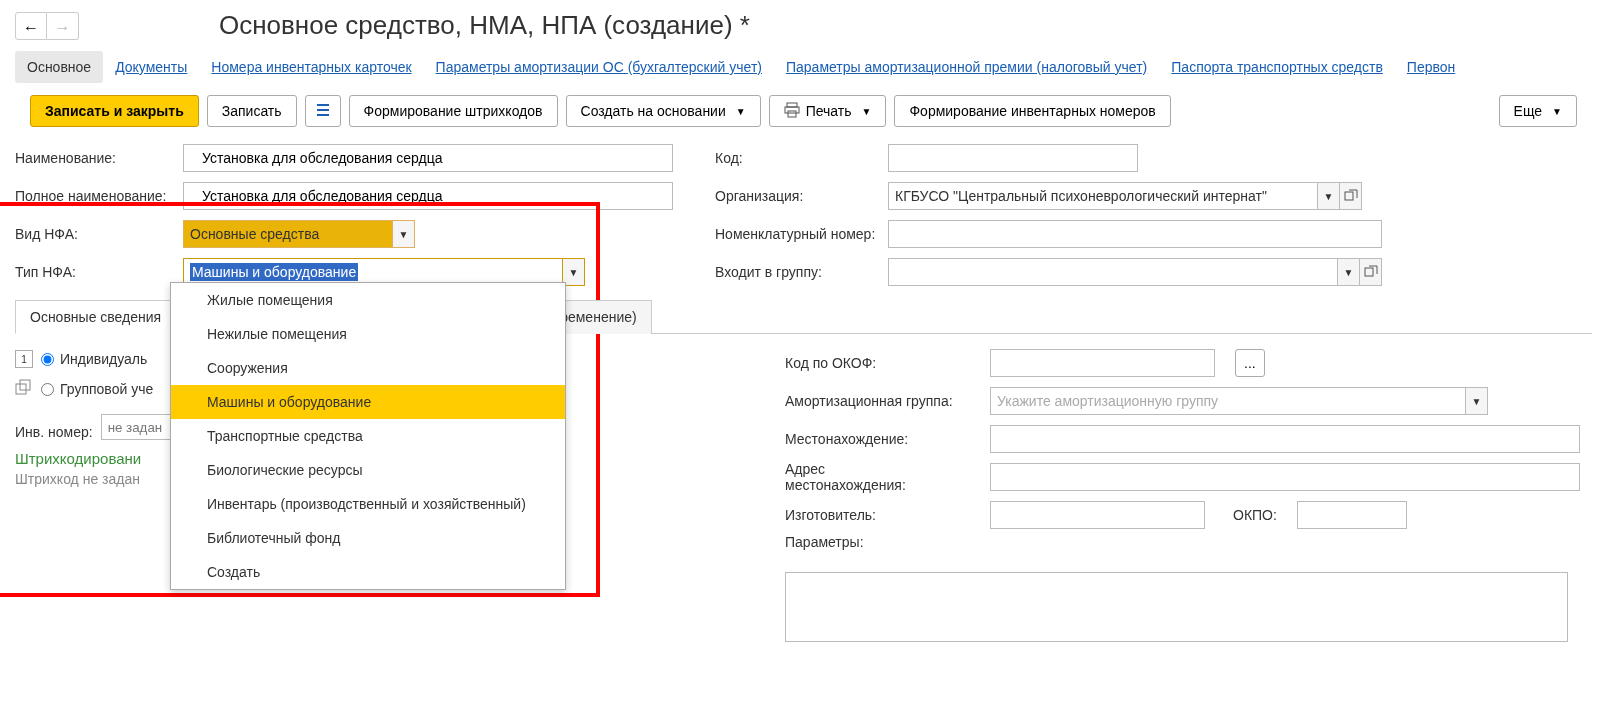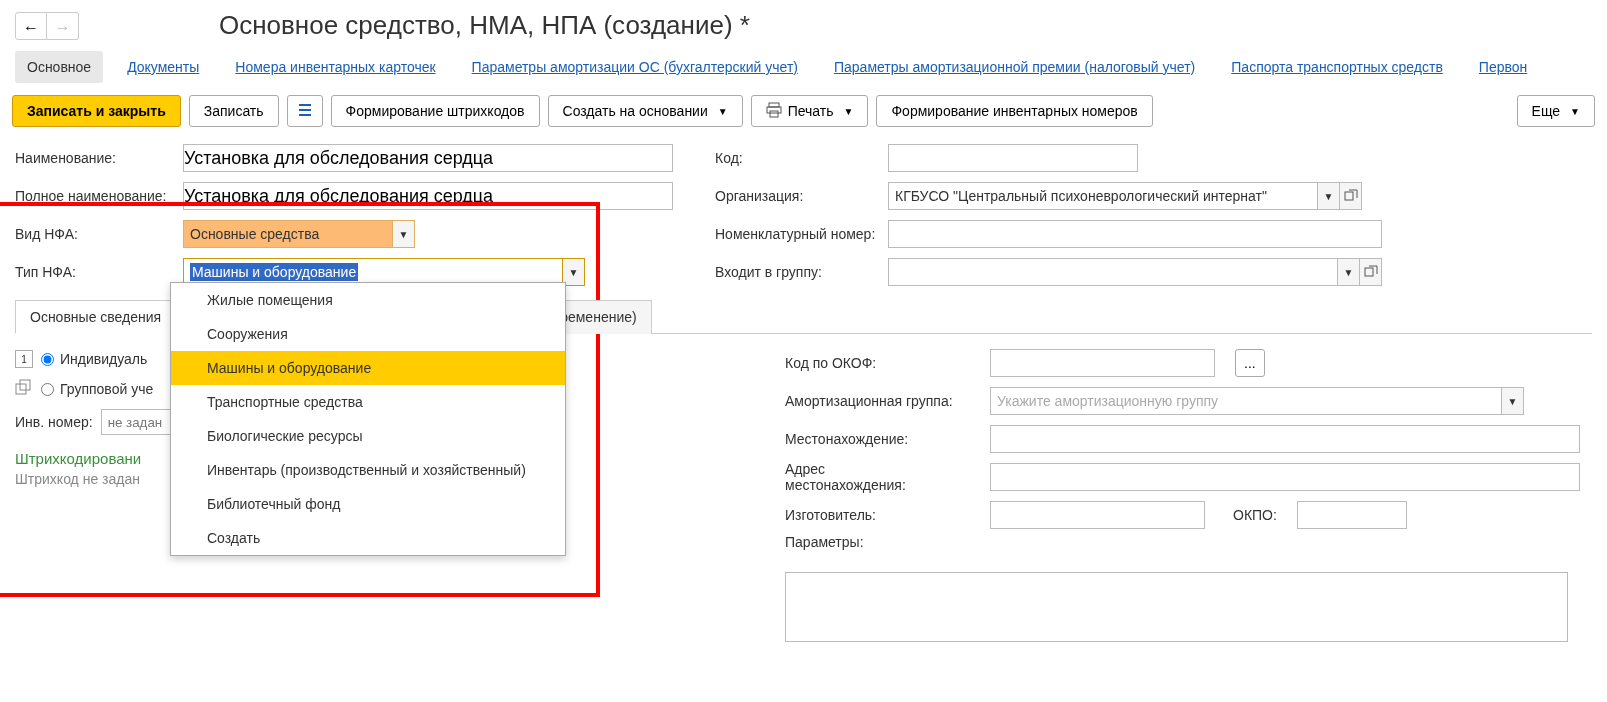--- a/index.html
+++ b/index.html
@@ -3,59 +3,59 @@
 <meta charset="utf-8">
 <style>
 * { box-sizing: border-box; margin: 0; padding: 0; }
 body { font-family: Arial, sans-serif; font-size: 14px; color: #333; background: #fff; overflow: hidden; width: 1607px; }
 .header-row { display: flex; align-items: center; padding: 10px 15px; gap: 20px; }
 .nav-btn { width: 32px; height: 28px; border: 1px solid #ccc; background: #fff; border-radius: 3px; cursor: pointer; display: inline-flex; align-items: center; justify-content: center; font-size: 16px; }
 .nav-btns { display: flex; gap: 0; }
 .nav-btns .nav-btn:first-child { border-radius: 3px 0 0 3px; }
 .nav-btns .nav-btn:last-child { border-radius: 0 3px 3px 0; border-left: none; }
 .page-title { font-size: 26px; font-weight: normal; margin-left: 120px; }
-.nav-tabs { display: flex; gap: 12px; padding: 0 15px; align-items: center; }
+.nav-tabs { display: flex; gap: 0; padding: 0 15px; align-items: center; }
 .nav-tab { padding: 8px 12px; color: #1a5fb4; text-decoration: underline; cursor: pointer; white-space: nowrap; }
 .nav-tab.active { background: #e8e8e8; color: #333; text-decoration: none; border-radius: 3px; }
-.toolbar { display: flex; gap: 8px; padding: 12px 12px; align-items: center; }
+.toolbar { display: flex; gap: 8px; padding: 12px 30px; align-items: center; }
 .btn { height: 32px; border: 1px solid #aaa; background: #fff; border-radius: 3px; padding: 0 14px; cursor: pointer; font-size: 14px; white-space: nowrap; display: inline-flex; align-items: center; gap: 6px; }
 .btn.primary { background: #fc0; border-color: #c90; font-weight: bold; }
 .btn.icon-only { padding: 0 8px; width: 36px; justify-content: center; }
 .btn .caret { font-size: 10px; margin-left: 4px; }
 .spacer { flex: 1; }
 .form-area { padding: 0 15px; }
 .form-row { display: flex; align-items: center; min-height: 38px; gap: 10px; }
 .form-row .col-left { display: flex; align-items: center; gap: 8px; width: 690px; }
 .form-row .col-right { display: flex; align-items: center; gap: 8px; flex: 1; }
 .label { width: 160px; white-space: nowrap; }
 .label-r { width: 165px; white-space: nowrap; }
-.text-input { height: 28px; border: 1px solid #bbb; padding: 0 0; font-size: 18px; }
+.text-input { height: 28px; border: 1px solid #bbb; padding: 0 18px; font-size: 14px; }
 .text-input.long { width: 490px; }
 .select-wrap { display: flex; align-items: stretch; height: 28px; }
 .select-wrap .sel-val { border: 1px solid #bbb; padding: 0 6px; display: inline-flex; align-items: center; }
 .select-wrap .sel-btn { width: 22px; border: 1px solid #bbb; border-left: none; background: #f5f5f5; cursor: pointer; display: inline-flex; align-items: center; justify-content: center; font-size: 10px; }
-.select-wrap.orange .sel-val { background: #fdba74; border-color: #e0b060; width: 210px; text-align: right; }
+.select-wrap.orange .sel-val { background: #eab308; border-color: #e0b060; width: 210px; text-align: right; }
 .select-wrap.orange .sel-btn { border-color: #e0b060; }
 .select-wrap.focused { position: relative; }
 .select-wrap.focused .sel-val { border-color: #c90; background: #fff; width: 380px; }
 .select-wrap.focused .sel-val span { background: #316ac5; color: #fff; padding: 1px 2px; }
 .select-wrap.focused .sel-btn { border-color: #c90; }
 .red-box { position: absolute; border: 4px solid red; pointer-events: none; }
 .dropdown-list { position: absolute; background: #fff; border: 1px solid #aaa; box-shadow: 0 3px 8px rgba(0,0,0,0.2); z-index: 100; width: 396px; }
 .dropdown-list .dd-item { padding: 9px 36px; cursor: pointer; }
 .dropdown-list .dd-item.selected { background: #fc0; }
 .tab-strip { display: flex; border-bottom: 1px solid #ccc; margin-top: 8px; }
 .tab-strip .tab { padding: 8px 14px; border: 1px solid #ccc; border-bottom: none; background: #f5f5f5; cursor: pointer; margin-right: -1px; position: relative; top: 1px; }
 .tab-strip .tab.active { background: #fff; border-bottom: 1px solid #fff; }
 .tab-content { padding: 10px 0; display: flex; gap: 40px; }
 .left-pane { width: 730px; }
 .right-pane { flex: 1; }
 .radio-row { display: flex; align-items: center; gap: 8px; min-height: 30px; }
 .icon-sq { display: inline-flex; width: 18px; height: 18px; border: 1px solid #aaa; align-items: center; justify-content: center; font-size: 10px; }
-.inv-row { display: flex; align-items: center; gap: 8px; min-height: 36px; }
+.inv-row { display: flex; align-items: flex-end; gap: 8px; min-height: 36px; }
 .inv-input { height: 26px; border: 1px solid #bbb; padding: 0 6px; color: #777; }
 .section-title { color: #3a8f3a; font-size: 15px; margin-top: 10px; }
 .hint-text { color: #888; margin-top: 4px; }
 .rp-row { display: flex; align-items: center; min-height: 38px; gap: 20px; }
 .rp-label { width: 185px; }
 .rp-input { height: 28px; border: 1px solid #bbb; padding: 0 6px; }
 .rp-select { display: flex; align-items: stretch; height: 28px; }
 .rp-select .v { border: 1px solid #bbb; padding: 0 6px; display: inline-flex; align-items: center; }
 .rp-select .b { width: 22px; border: 1px solid #bbb; border-left: none; background: #f5f5f5; cursor: pointer; display: inline-flex; align-items: center; justify-content: center; font-size: 10px; }
 .placeholder { color: #aaa; }
@@ -190,20 +190,21 @@
               <rect x="2" y="4" width="8" height="8" fill="none" stroke="#555"></rect>
               <path d="M6 2 h8 v8" fill="none" stroke="#555"></path>
             </svg>
         </div>
       </div>
     </div>
   </div>
 
   <div class="dropdown-list" id="nfa-type-dropdown" style="left:170px; top:143px;">
       <div class="dd-item">Жилые помещения</div>
+      <div class="dd-item">Нежилые помещения</div>
       <div class="dd-item">Сооружения</div>
       <div class="dd-item selected">Машины и оборудование</div>
       <div class="dd-item">Транспортные средства</div>
       <div class="dd-item">Биологические ресурсы</div>
       <div class="dd-item">Инвентарь (производственный и хозяйственный)</div>
       <div class="dd-item">Библиотечный фонд</div>
       <div class="dd-item">Создать</div>
     </div>
 
   <div class="red-box" style="left:-5px; top:63px; width:605px; height:395px;"></div>
@@ -244,21 +245,21 @@
 
     <div class="right-pane">
       <div class="rp-row">
         <div class="rp-label">Код по ОКОФ:</div>
         <input class="rp-input" style="width: 225px;">
         <button class="btn" style="height:28px;padding:0 8px">...</button>
       </div>
       <div class="rp-row">
         <div class="rp-label">Амортизационная группа:</div>
         <div class="rp-select">
-          <div class="v placeholder" style="width:512px">Укажите амортизационную группу</div>
+          <div class="v placeholder" style="width:476px">Укажите амортизационную группу</div>
           <div class="b">▼</div>
         </div>
       </div>
       <div class="rp-row">
         <div class="rp-label">Местонахождение:</div>
         <input class="rp-input" style="width: 590px;">
       </div>
       <div class="rp-row">
         <div class="rp-label">
           <div>Адрес</div>

